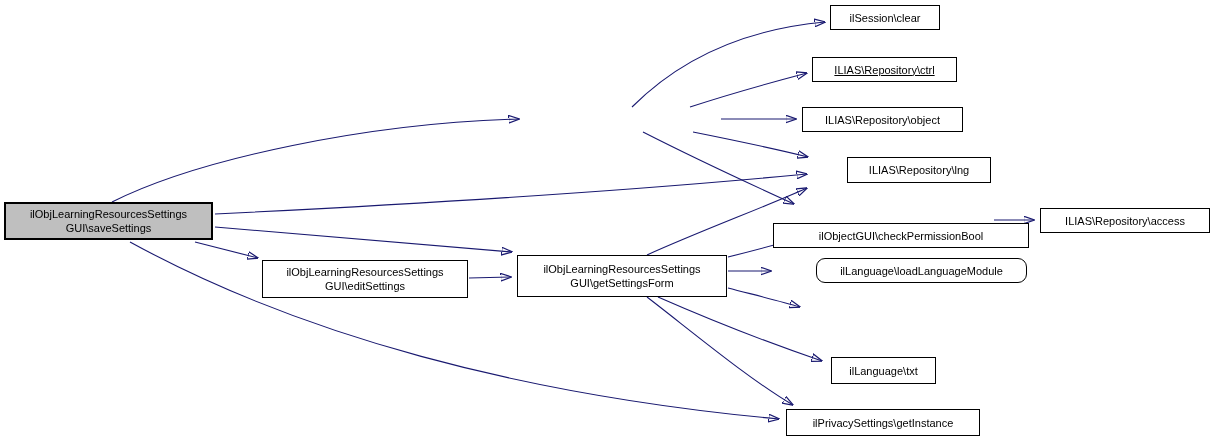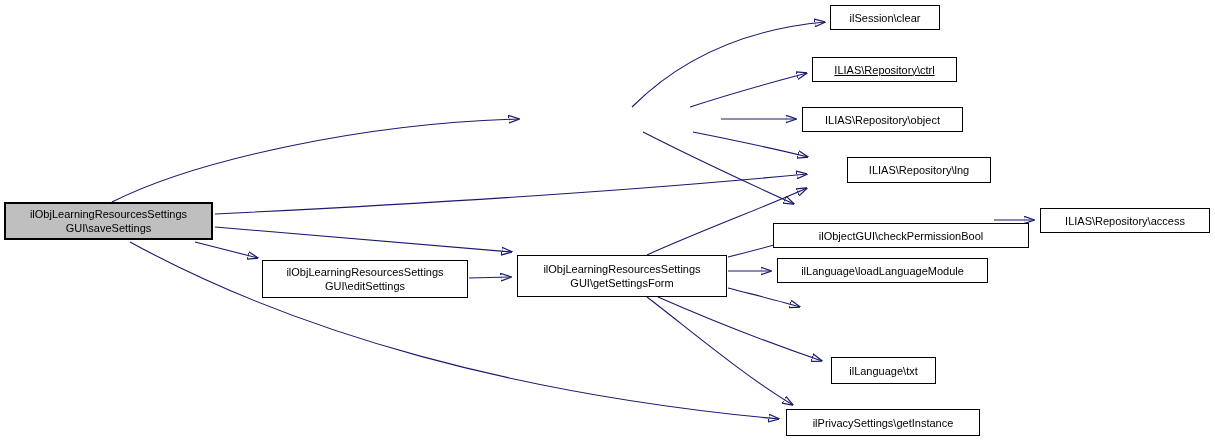--- a/index.html
+++ b/index.html
@@ -89,20 +89,20 @@
   <div class="node" style="left:773px; top:208px; width:256px; height:25px;margin-top:15px;">ilObjectGUI\checkPermissionBool</div>
 
   <div class="node" style="left:1040px; top:208px; width:170px; height:25px;">ILIAS\Repository\access</div>
 
   <div class="node" style="left:262px; top:260px; width:206px; height:38px;">ilObjLearningResourcesSettings
 GUI\editSettings</div>
 
   <div class="node" style="left:517px; top:255px; width:210px; height:42px;">ilObjLearningResourcesSettings
 GUI\getSettingsForm</div>
 
-  <div class="node" style="left:777px; top:258px; width:211px; height:25px;">ilLanguage\loadLanguageModule</div>
+  <div class="node" style="left:816px; top:258px; width:211px; height:25px;border-radius:9px;">ilLanguage\loadLanguageModule</div>
 
 
   <div class="node" style="left:786px; top:409px; width:194px; height:27px;">ilPrivacySettings\getInstance</div>
 
   <div class="node" style="left:831px; top:357px; width:105px; height:27px;">ilLanguage\txt</div>
 
 </div>
 
 </body></html>

